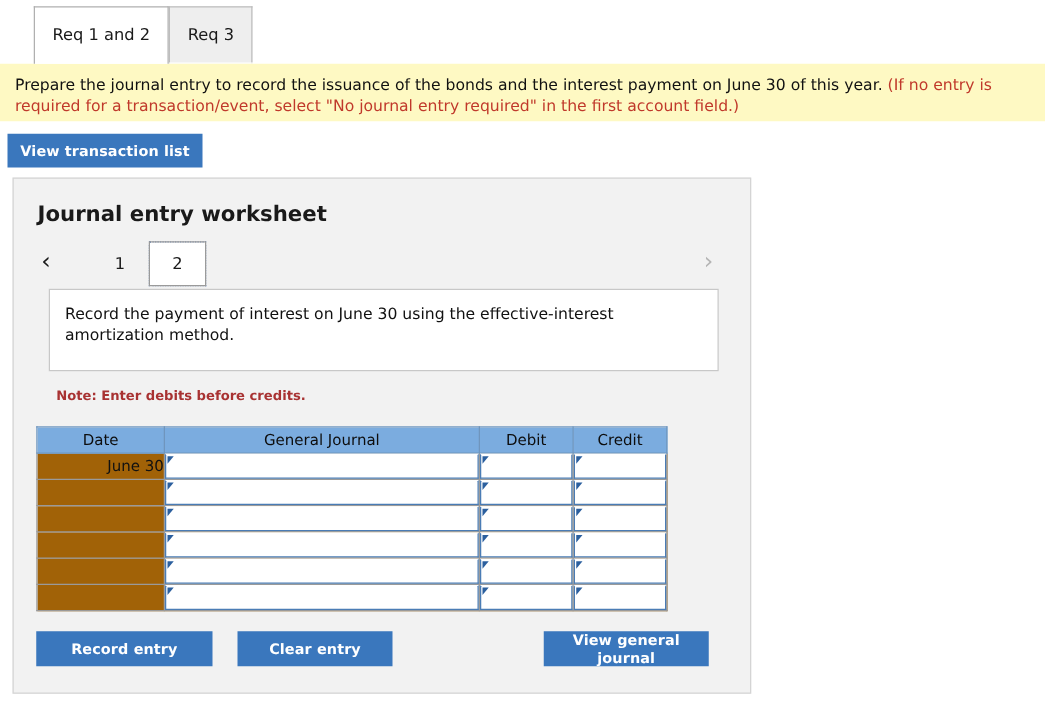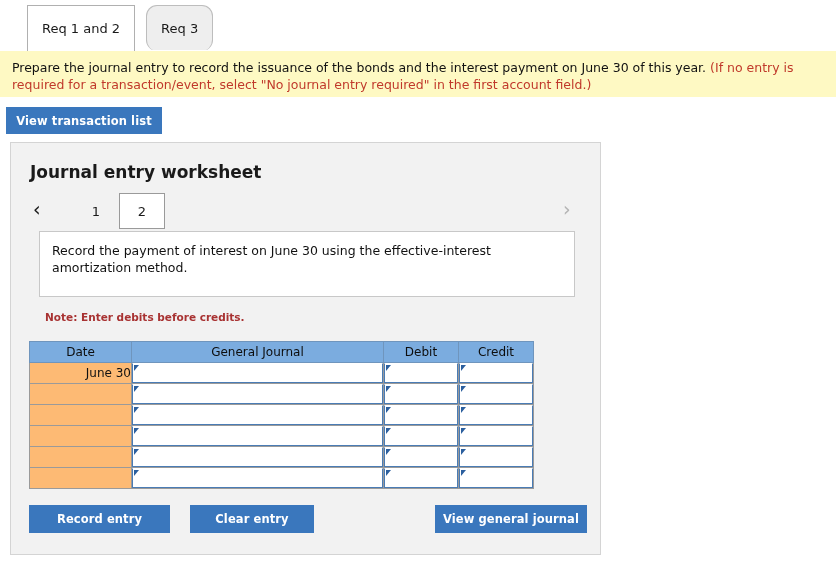--- a/index.html
+++ b/index.html
@@ -40,22 +40,21 @@
     margin-left: 21px;
   }
   .tab.active {
     background: #ffffff;
     border-color: #b0b0b0;
     position: relative;
     z-index: 3;
   }
   .tab.inactive {
     background: #eeeeee;
-    margin-left: 11px;
-    border-radius: 11px;
+    margin-left: 0;
   }
   .tabstrip .underline {
     position: absolute;
     left: 0; top: 50px;
     width: 836px; height: 1px;
     background: #ffffff;
   }
 
   
   .banner {
@@ -185,21 +184,21 @@
     height: 21px;
     font-size: 12px;
     font-weight: normal;
     color: #0d0d0d;
     text-align: center;
   }
   table.jtable td {
     border: 1px solid #9a9a9a;
     height: 21px;
     padding: 0;
-    background: #fdba74;
+    background: #a16207;
   }
   .col-date   { width: 102px; }
   .col-gj     { width: 252px; }
   .col-debit  { width: 75px; }
   .col-credit { width: 75px; }
 
   td.date-cell {
     font-size: 12px;
     color: #111111;
     text-align: right;
@@ -220,21 +219,21 @@
     position: absolute;
     left: 1px; top: 1px;
     border-top: 6px solid #2b5f9e;
     border-right: 5px solid transparent;
   }
   td.inwrap { padding: 0 1px 1px 1px; border: 1px solid #9a9a9a; }
 
   
   #record-entry      { position: absolute; left: 18px;  top: 362px; width: 141px; height: 28px; }
   #clear-entry       { position: absolute; left: 179px; top: 362px; width: 124px; height: 28px; }
-  #view-general-journal { position: absolute; left: 424px; top: 362px; width: 152px; height: 28px; }
+  #view-general-journal { position: absolute; left: 424px; top: 362px; width: 132px; height: 28px; }
 </style>
 </head>
 <body>
 
 <div class="tabstrip">
   <div class="tabs-row">
     <div class="tab active">
       <span>Req 1 and 2</span>
     </div>
     <div class="tab inactive">

